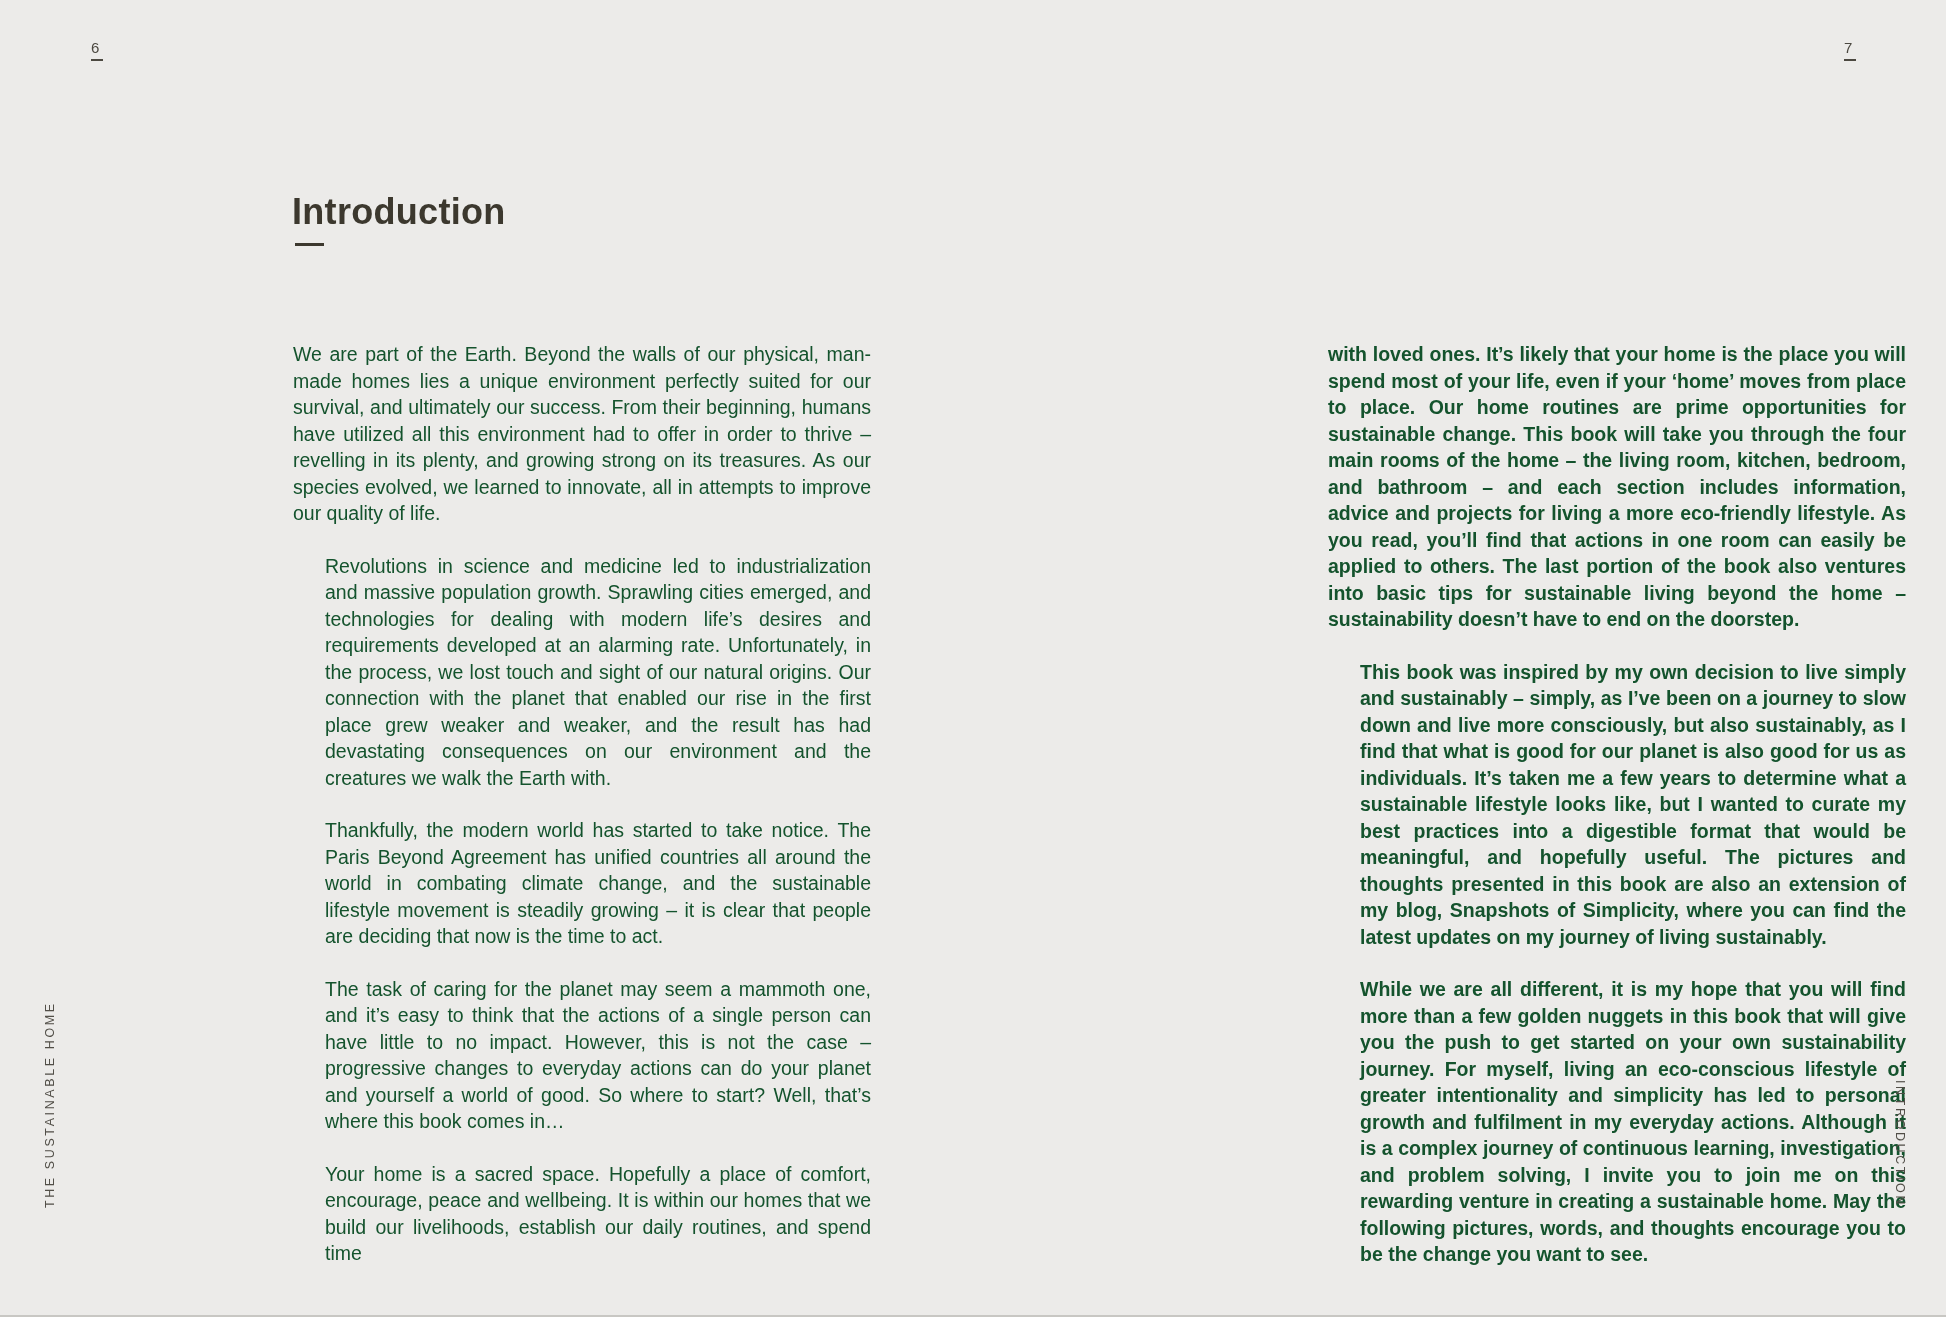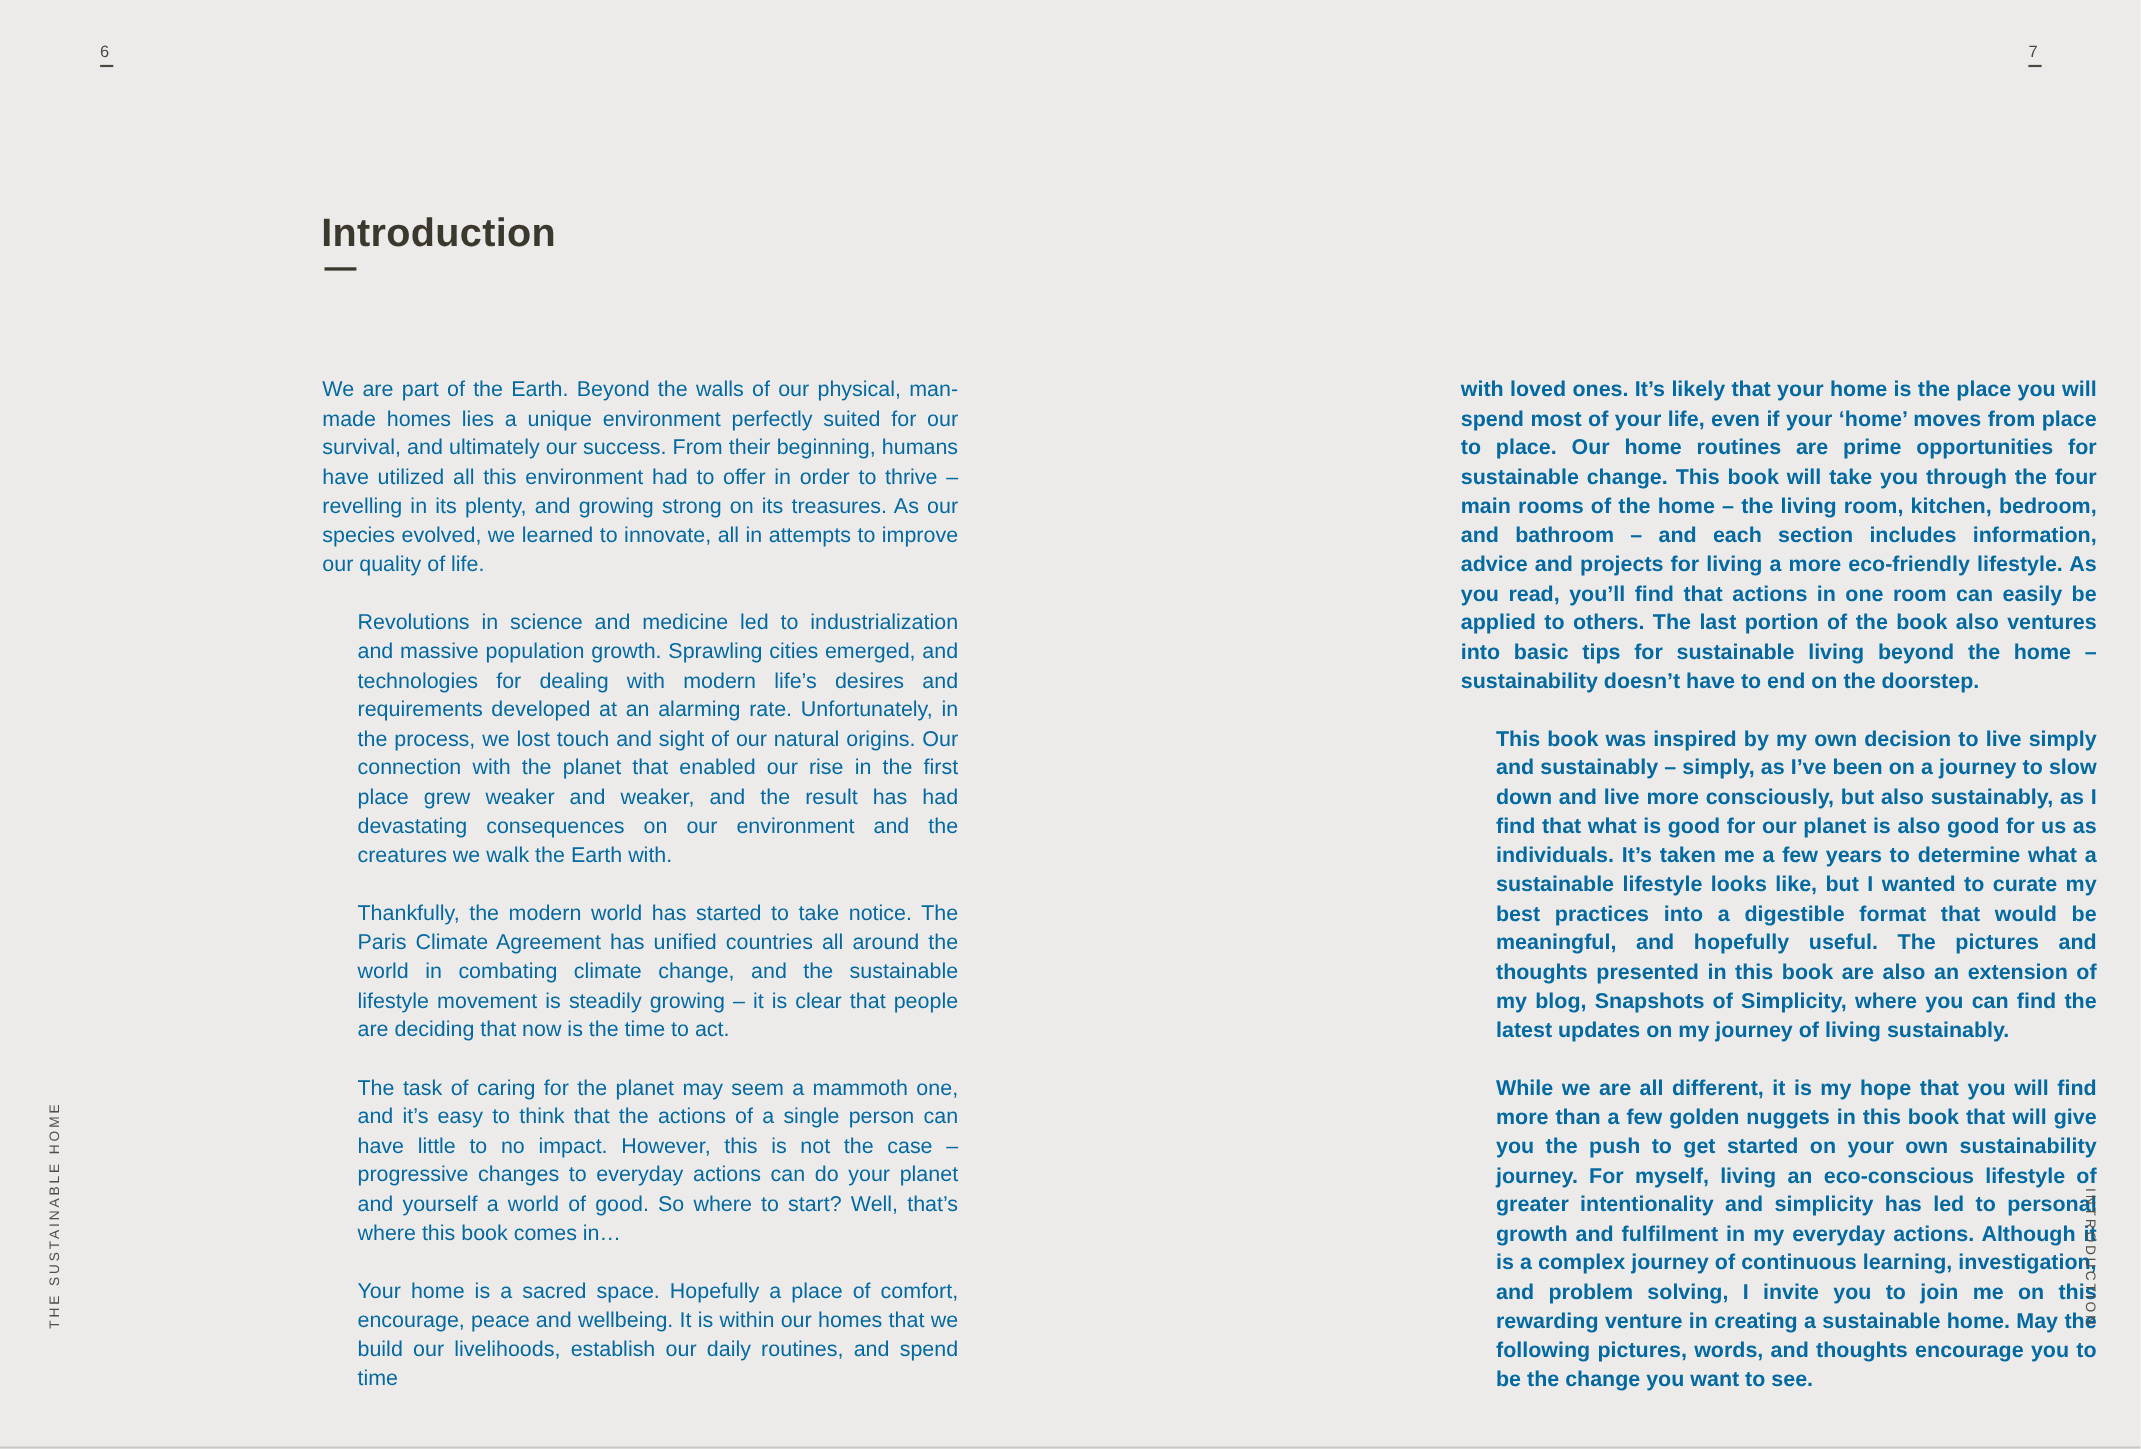--- a/index.html
+++ b/index.html
@@ -42,21 +42,21 @@
     width: 29px;
     height: 3px;
     background: #3C382E;
   }
   .col {
     position: absolute;
     top: 341px;
     width: 578px;
     font-size: 19.5px;
     line-height: 26.5px;
-    color: #0369a1;
+    color: #14532d;
     text-align: justify;
     text-align-last: left;
   }
   .col p { margin: 0; }
   .col p + p { margin-top: 26px; margin-left: 32px; }
   .col-left  { left: 293px; }
   .col-right { left: 1328px; font-weight: bold; }
   .spine-label {
     position: absolute;
     font-size: 12.5px;
@@ -91,21 +91,21 @@
     <span>7</span>
     <div class="num-rule"></div>
   </div>
 
   <h1 class="chapter-title">Introduction</h1>
   <div class="title-rule"></div>
 
   <div class="col col-left">
       <p>We are part of the Earth. Beyond the walls of our physical, man-made homes lies a unique environment perfectly suited for our survival, and ultimately our success. From their beginning, humans have utilized all this environment had to offer in order to thrive – revelling in its plenty, and growing strong on its treasures. As our species evolved, we learned to innovate, all in attempts to improve our quality of life.</p>
       <p>Revolutions in science and medicine led to industrialization and massive population growth. Sprawling cities emerged, and technologies for dealing with modern life’s desires and requirements developed at an alarming rate. Unfortunately, in the process, we lost touch and sight of our natural origins. Our connection with the planet that enabled our rise in the first place grew weaker and weaker, and the result has had devastating consequences on our environment and the creatures we walk the Earth with.</p>
-      <p>Thankfully, the modern world has started to take notice. The Paris Climate Agreement has unified countries all around the world in combating climate change, and the sustainable lifestyle movement is steadily growing – it is clear that people are deciding that now is the time to act.</p>
+      <p>Thankfully, the modern world has started to take notice. The Paris Beyond Agreement has unified countries all around the world in combating climate change, and the sustainable lifestyle movement is steadily growing – it is clear that people are deciding that now is the time to act.</p>
       <p>The task of caring for the planet may seem a mammoth one, and it’s easy to think that the actions of a single person can have little to no impact. However, this is not the case – progressive changes to everyday actions can do your planet and yourself a world of good. So where to start? Well, that’s where this book comes in…</p>
       <p>Your home is a sacred space. Hopefully a place of comfort, encourage, peace and wellbeing. It is within our homes that we build our livelihoods, establish our daily routines, and spend time</p>
     </div>
 
   <div class="col col-right">
       <p>with loved ones. It’s likely that your home is the place you will spend most of your life, even if your ‘home’ moves from place to place. Our home routines are prime opportunities for sustainable change. This book will take you through the four main rooms of the home – the living room, kitchen, bedroom, and bathroom – and each section includes information, advice and projects for living a more eco-friendly lifestyle. As you read, you’ll find that actions in one room can easily be applied to others. The last portion of the book also ventures into basic tips for sustainable living beyond the home – sustainability doesn’t have to end on the doorstep.</p>
       <p>This book was inspired by my own decision to live simply and sustainably – simply, as I’ve been on a journey to slow down and live more consciously, but also sustainably, as I find that what is good for our planet is also good for us as individuals. It’s taken me a few years to determine what a sustainable lifestyle looks like, but I wanted to curate my best practices into a digestible format that would be meaningful, and hopefully useful. The pictures and thoughts presented in this book are also an extension of my blog, Snapshots of Simplicity, where you can find the latest updates on my journey of living sustainably.</p>
       <p>While we are all different, it is my hope that you will find more than a few golden nuggets in this book that will give you the push to get started on your own sustainability journey. For myself, living an eco-conscious lifestyle of greater intentionality and simplicity has led to personal growth and fulfilment in my everyday actions. Although it is a complex journey of continuous learning, investigation, and problem solving, I invite you to join me on this rewarding venture in creating a sustainable home. May the following pictures, words, and thoughts encourage you to be the change you want to see.</p>
     </div>
 

